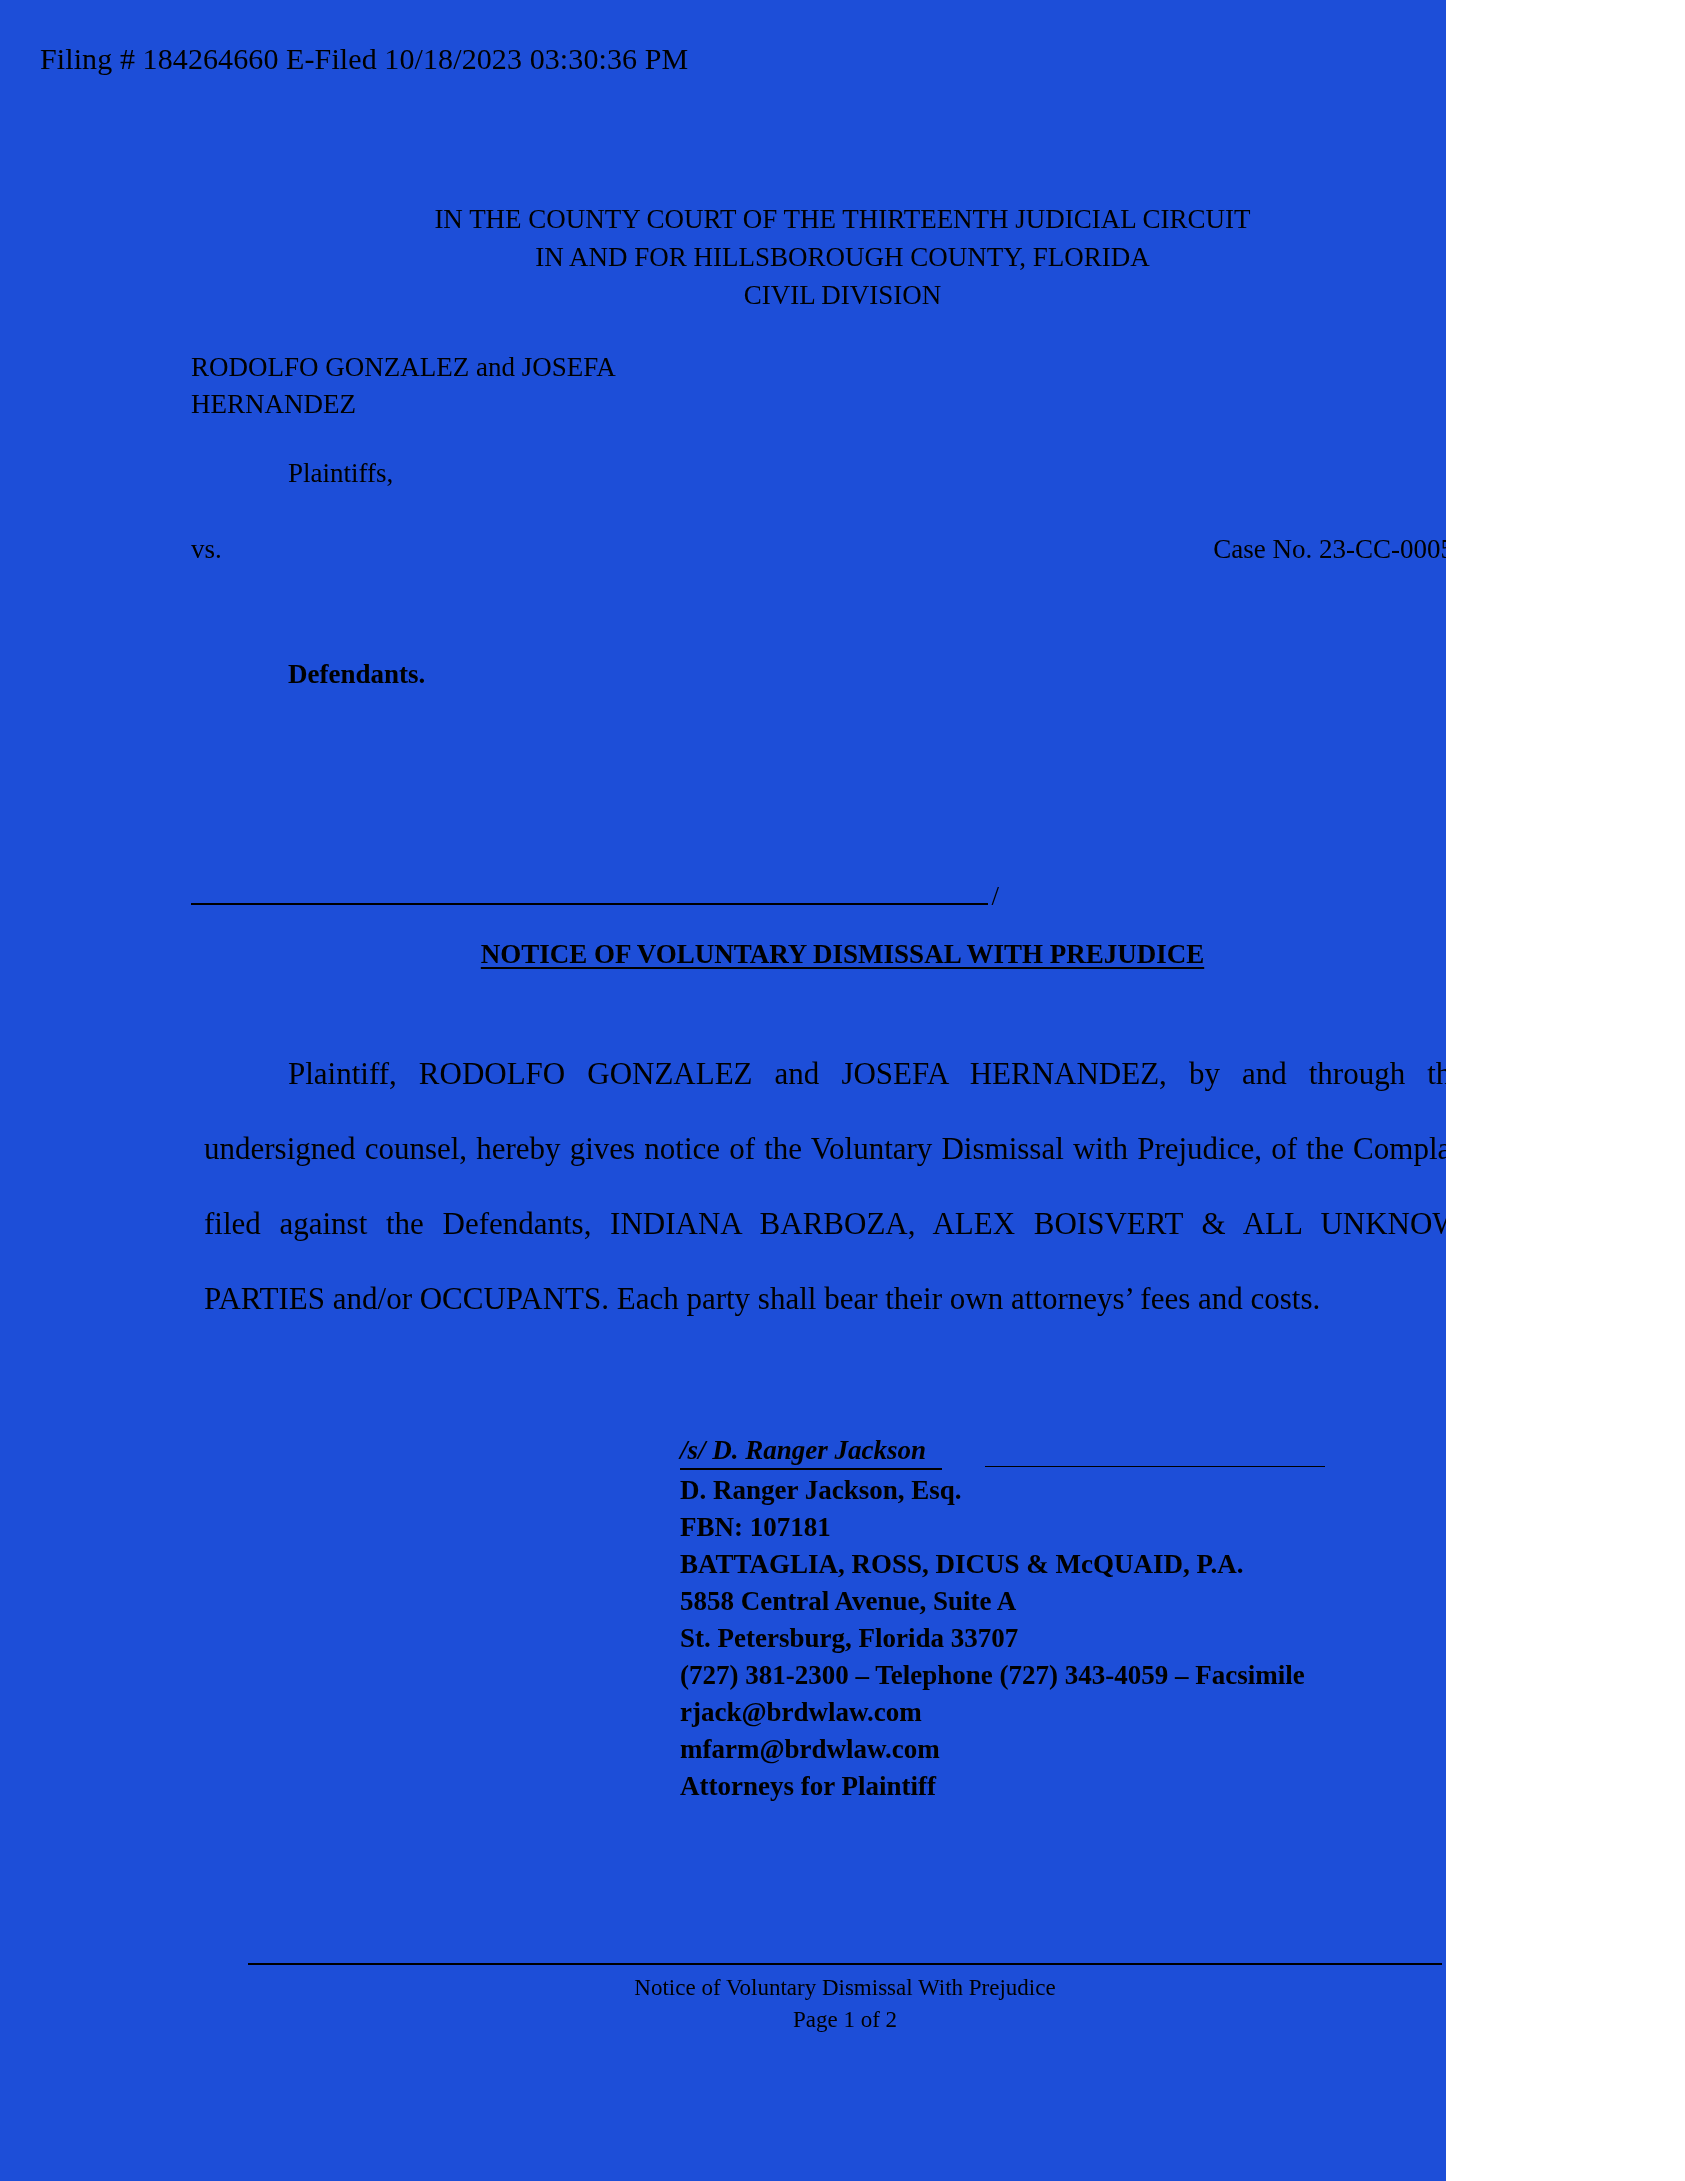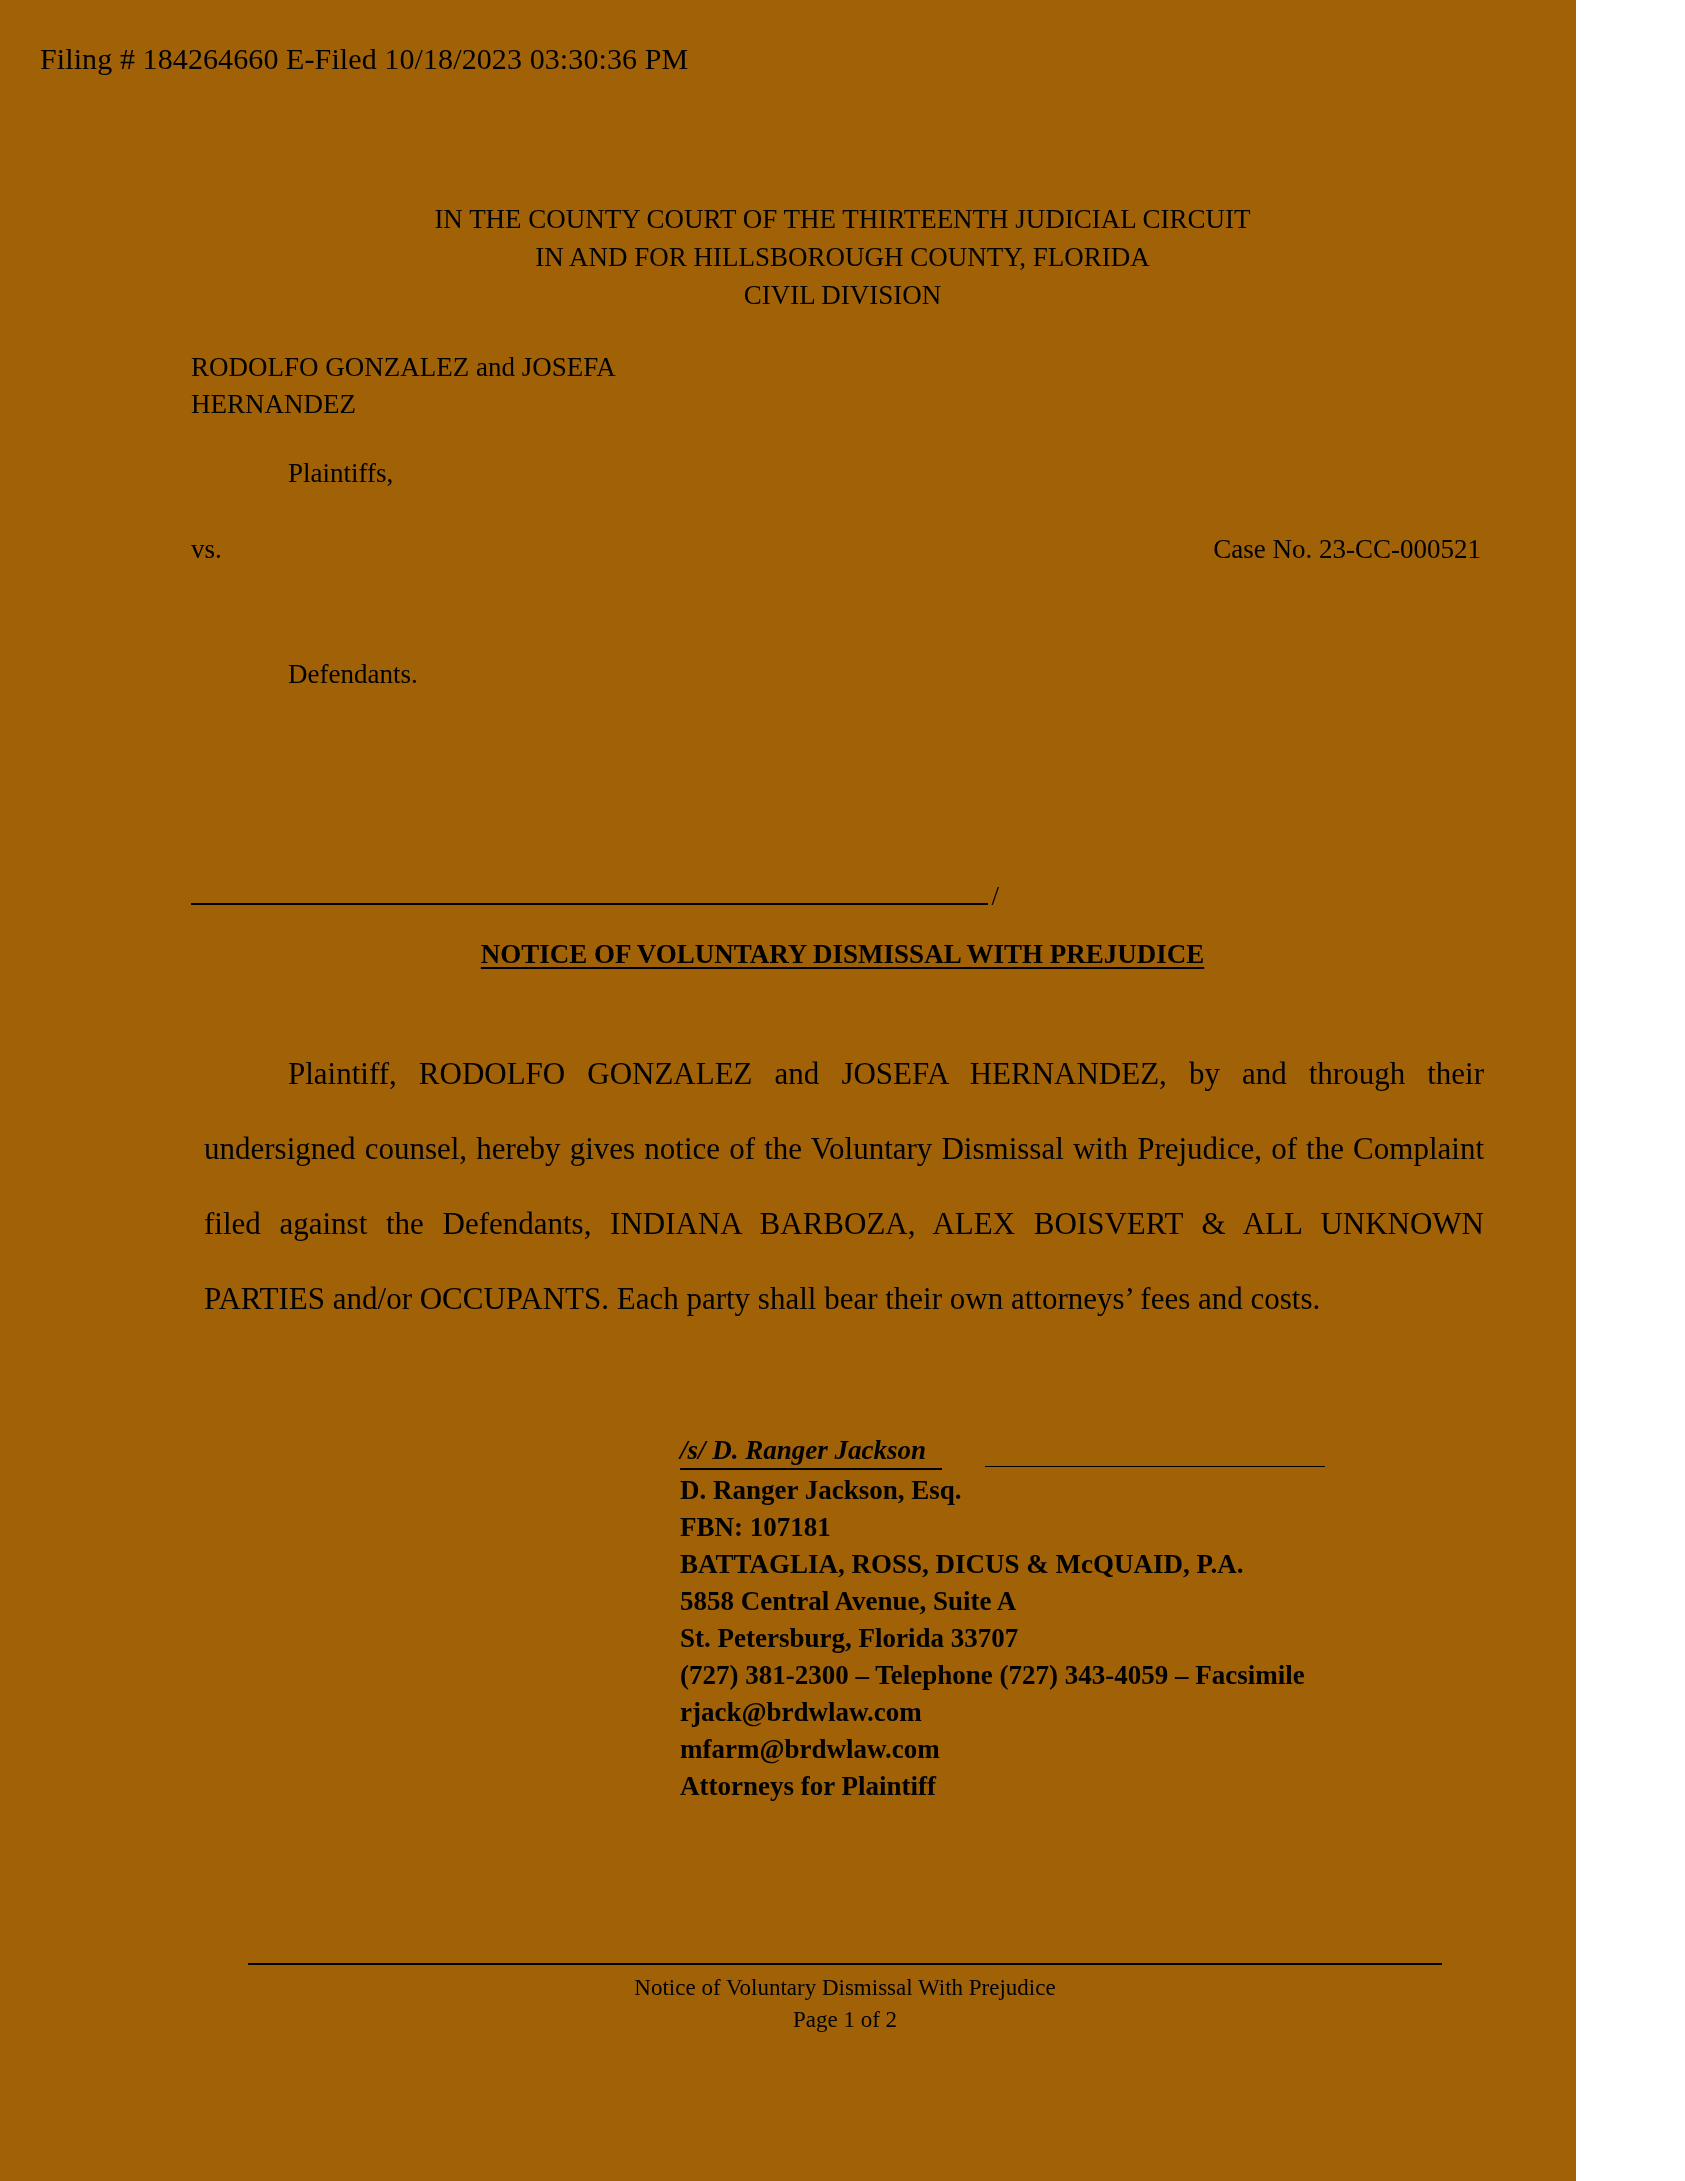--- a/index.html
+++ b/index.html
@@ -6,23 +6,23 @@
     margin: 0;
     padding: 0;
     background: #ffffff;
   }
   body {
     font-family: "Liberation Serif", "DejaVu Serif", serif;
     color: #000000;
   }
   .page {
     position: relative;
-    width: 1576px;
+    width: 1446px;
     height: 2181px;
-    background: #a16207;
+    background: #1d4ed8;
     box-sizing: border-box;
     overflow: hidden;
   }
 
   
   .efile-stamp {
     position: absolute;
     left: 40px;
     top: 42px;
     font-size: 30px;
@@ -70,20 +70,21 @@
   .case-no {
     white-space: nowrap;
   }
   .defendant-names {
     margin-top: 123px;
     white-space: pre-line;
   }
   .defendants-role {
     margin-left: 97px;
     margin-top: 88px;
+    font-weight: bold;
   }
 
   
   .caption-rule-row {
     position: absolute;
     left: 191px;
     top: 878px;
     width: 808px;
     display: flex;
     align-items: flex-end;

